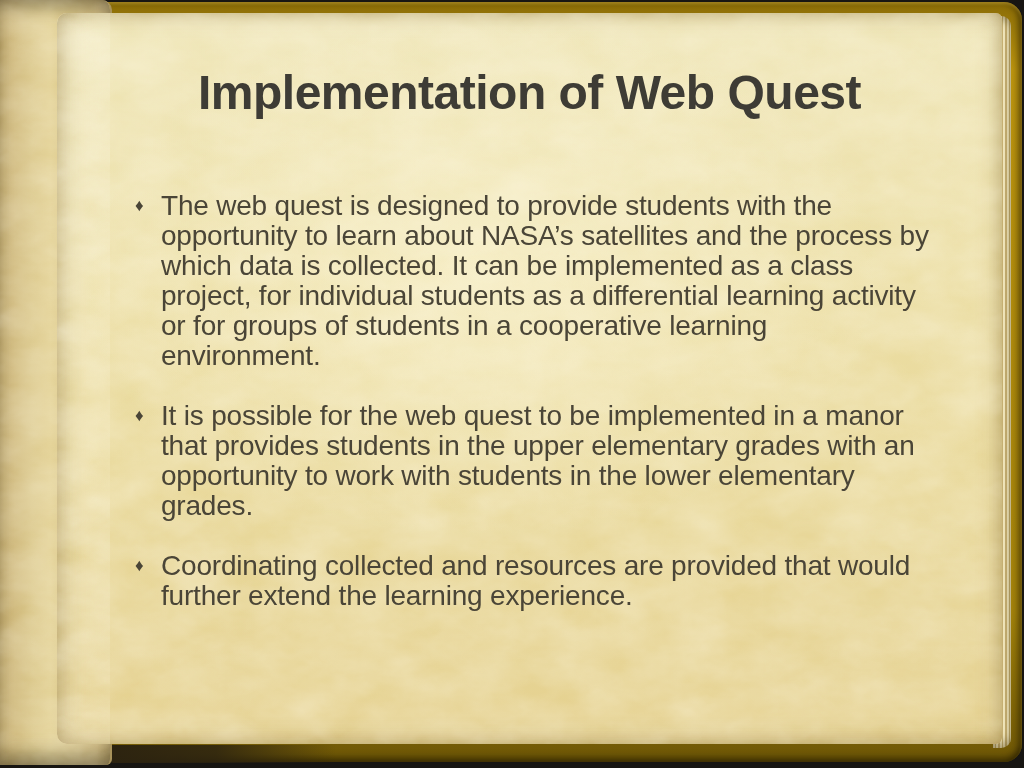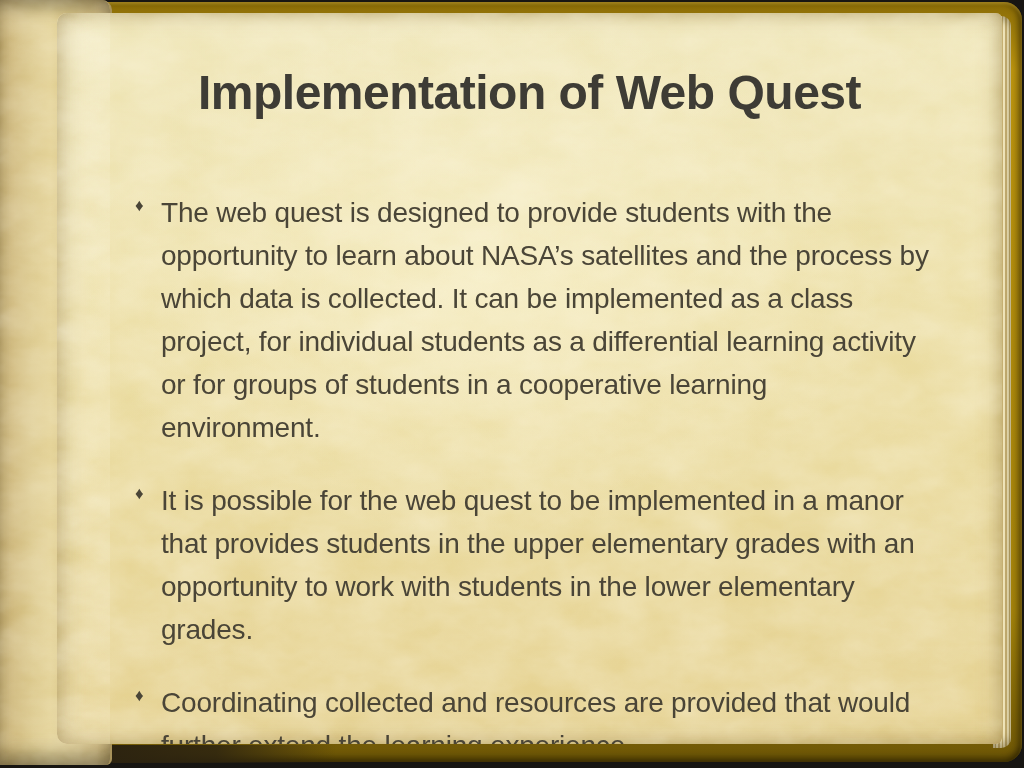--- a/index.html
+++ b/index.html
@@ -97,21 +97,21 @@
     top: 178px; left: 78px; width: 794px;
   }
   .bullet { display: flex; margin-bottom: 30px; }
   .marker {
     flex: 0 0 26px; width: 26px;
     font-size: 17px; padding-top: 5px;
     color: var(--body-color, #4A4537);
   }
   .btext {
     flex: 1;
-    font-size: 28px; line-height: 43px;
+    font-size: 28px; line-height: 30px;
     letter-spacing: -0.2px;
     color: var(--body-color, #4A4537);
   }
   .defs-svg { position: absolute; width: 0; height: 0; }
 </style>
 </head>
 <body>
 
 <svg class="defs-svg" aria-hidden="true">
   <defs>

